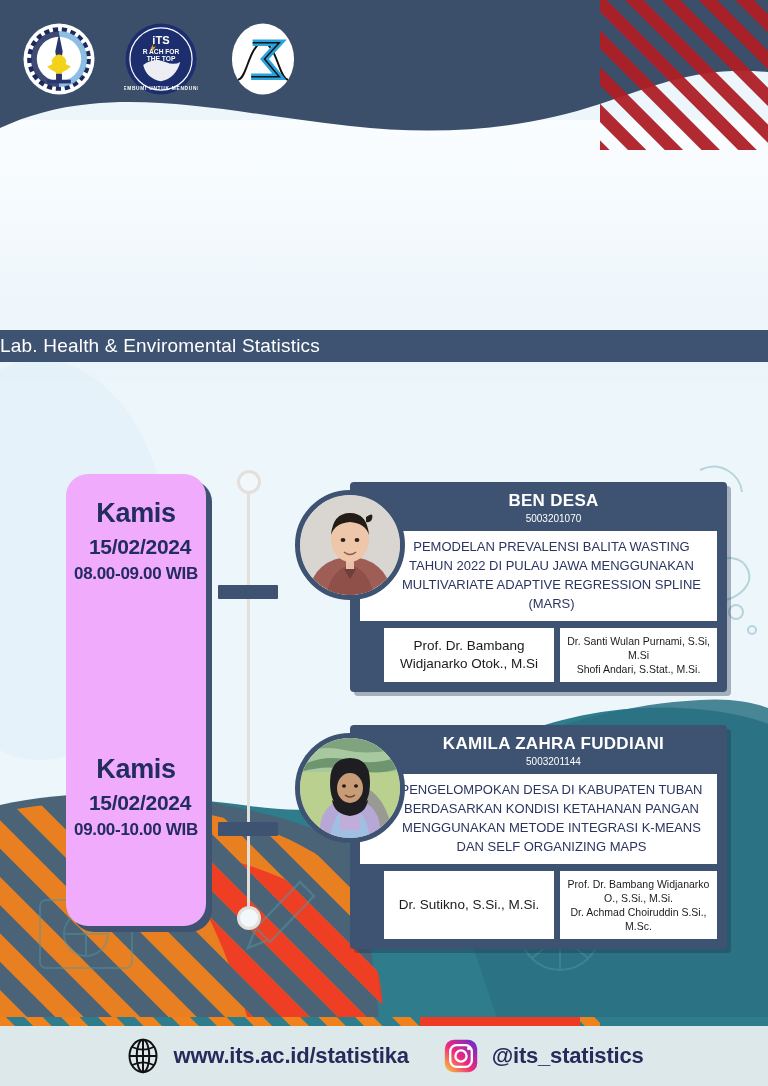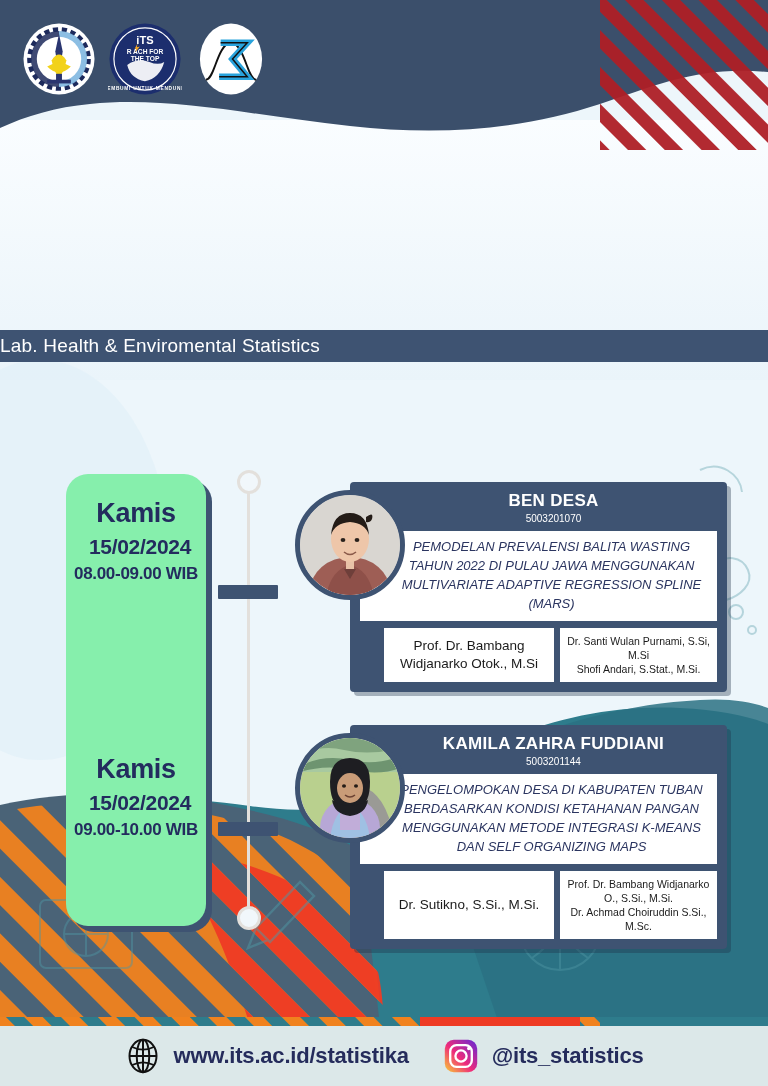--- a/index.html
+++ b/index.html
@@ -12,21 +12,21 @@
     position:relative;
   }
   .poster{position:relative;width:768px;height:1086px;overflow:hidden;background:#EDF6FB;}
 
   
   .bg-layer{position:absolute;inset:0;pointer-events:none;}
   .bg-svg{position:absolute;top:0;left:0;width:768px;height:1086px;}
 
   
   .header{position:absolute;top:0;left:0;width:768px;height:132px;z-index:6;}
-  .logos{position:absolute;top:22px;left:22px;display:flex;align-items:center;gap:12px;z-index:8;}
+  .logos{position:absolute;top:22px;left:22px;display:flex;align-items:center;gap:28px;z-index:8;}
   .logo{width:74px;height:74px;position:relative;}
   .logo svg{display:block;}
 
   
   .titleblock{position:absolute;top:128px;left:0;width:768px;text-align:center;z-index:7;}
   .t-main{
     font-size:55px;line-height:1.0;font-weight:bold;color:#1D2A5C;
     letter-spacing:-1.2px;margin:0;padding-top:14px;
     font-family:"Liberation Sans", sans-serif;
   }
@@ -52,21 +52,21 @@
   .timeline{position:absolute;left:236px;top:470px;width:26px;height:460px;z-index:8;}
   .tl-line{position:absolute;left:11px;top:8px;width:3px;height:444px;background:#E3E0DC;border-radius:2px;}
   .tl-dot{position:absolute;left:1px;width:24px;height:24px;border:3px solid #E3E0DC;border-radius:50%;background:#F1F7FB;box-sizing:border-box;}
   .tl-dot.top{top:0;}
   .tl-dot.bottom{bottom:0;}
   .tl-bar{position:absolute;left:-18px;width:60px;height:14px;background:#3E5372;border-radius:1px;}
 
   
   .schedule{
     position:absolute;left:66px;top:474px;width:140px;height:452px;
-    background:#86efac;border-radius:22px;z-index:7;
+    background:#f0abfc;border-radius:22px;z-index:7;
     box-shadow:6px 6px 0 0 #3E5372;
   }
   .sched-entry{position:absolute;left:0;width:140px;text-align:center;color:#232C5E;}
   .sched-entry.e1{top:24px;}
   .sched-entry.e2{top:280px;}
   .s-day{font-size:27px;font-weight:bold;line-height:1.15;letter-spacing:-.3px;}
   .s-date{font-size:21px;font-weight:bold;line-height:1.35;margin-top:4px;letter-spacing:-.3px;margin-left:8px;}
   .s-time{font-size:17px;font-weight:bold;line-height:1.3;margin-top:2px;letter-spacing:-.3px;}
 
   
@@ -84,21 +84,21 @@
     text-align:center;color:#FFFFFF;font-size:17px;font-weight:bold;
     letter-spacing:.3px;line-height:1.25;padding-left:30px;
   }
   .card-nrp{
     text-align:center;color:#FFFFFF;font-size:10px;font-weight:400;
     line-height:1.3;padding-left:30px;margin-top:1px;
   }
   .card-title{
     margin-top:6px;background:#FFFFFF;color:#2B3560;
     font-size:13px;line-height:1.45;text-align:center;
-    padding:7px 6px 7px 32px;box-sizing:border-box;font-style:italic;
+    padding:7px 6px 7px 32px;box-sizing:border-box;
   }
   .card-advisors{
     margin-top:7px;display:flex;gap:6px;padding-left:24px;box-sizing:border-box;
   }
   .adv{
     background:#FFFFFF;box-sizing:border-box;
     display:flex;align-items:center;justify-content:center;
     padding:6px 5px;min-height:46px;
   }
   .adv.left{width:52%;}

